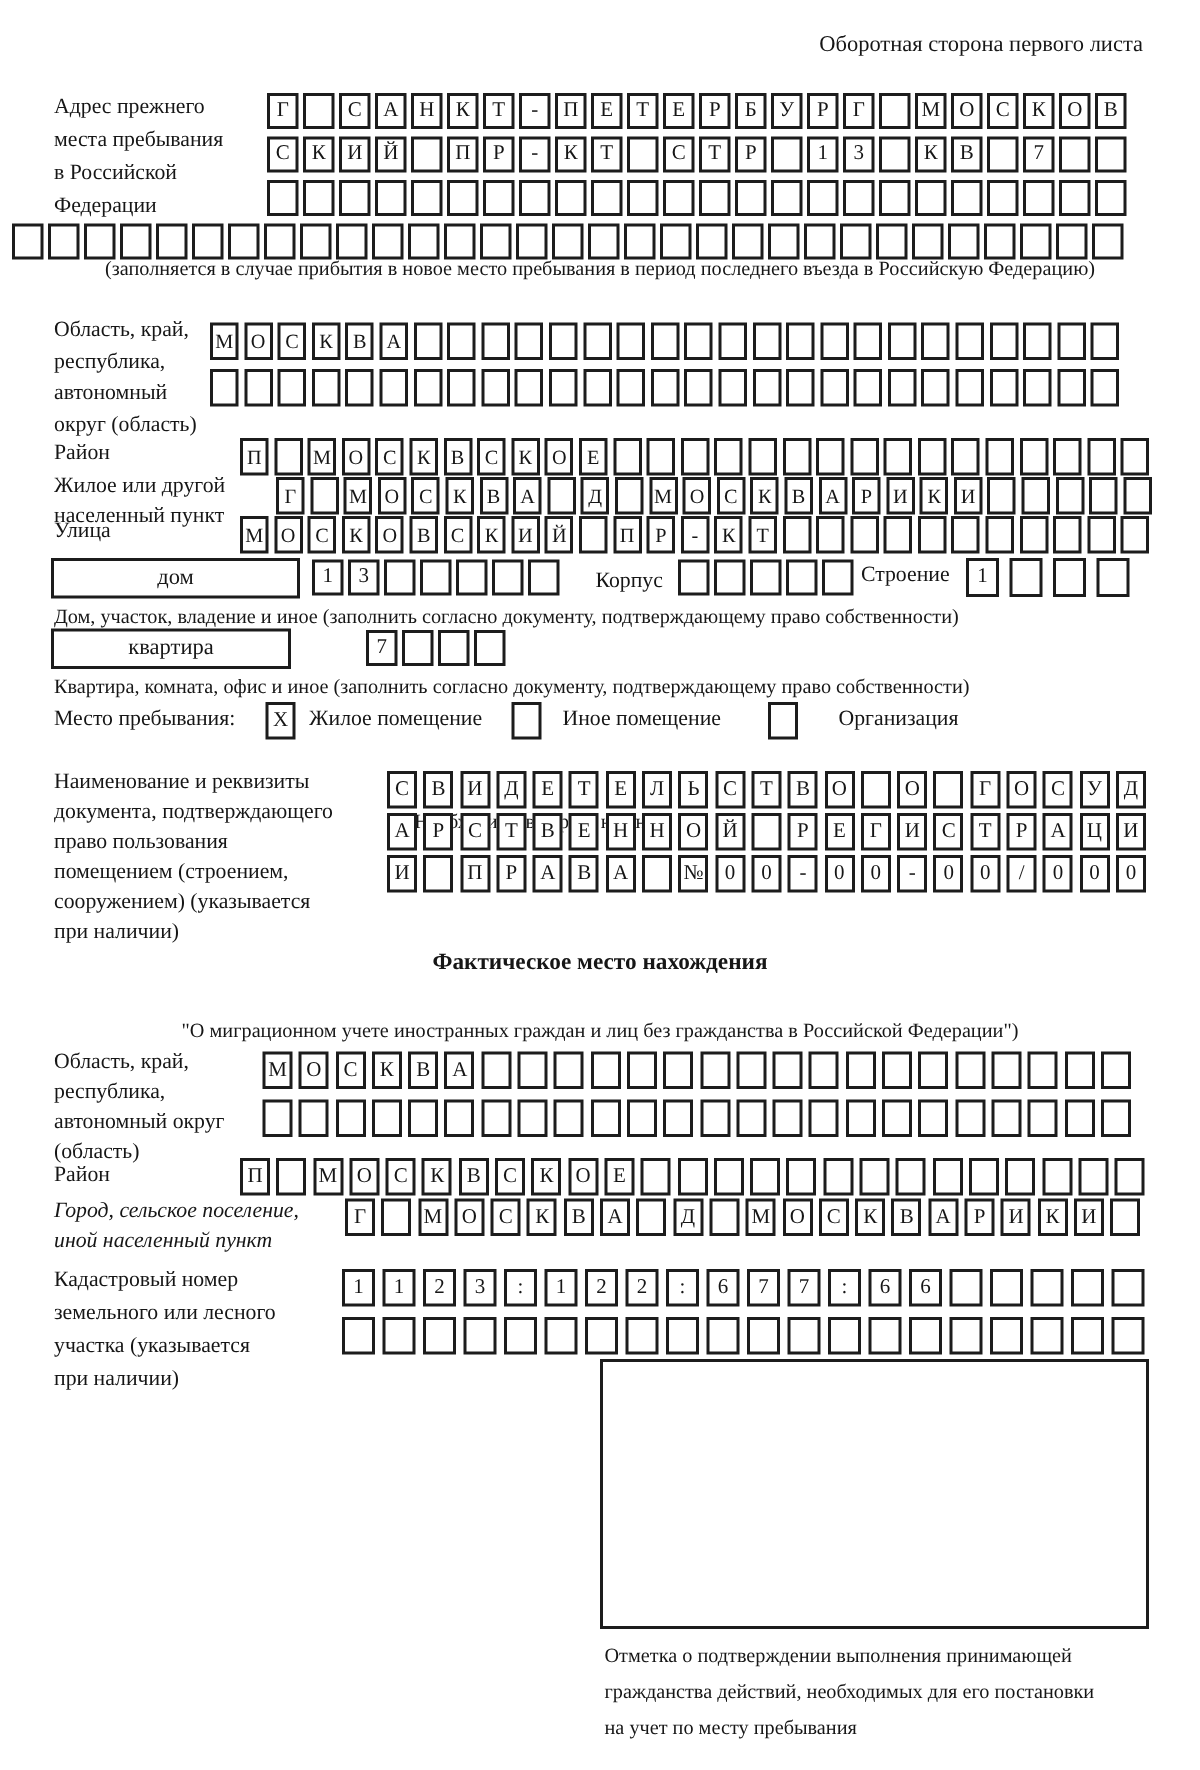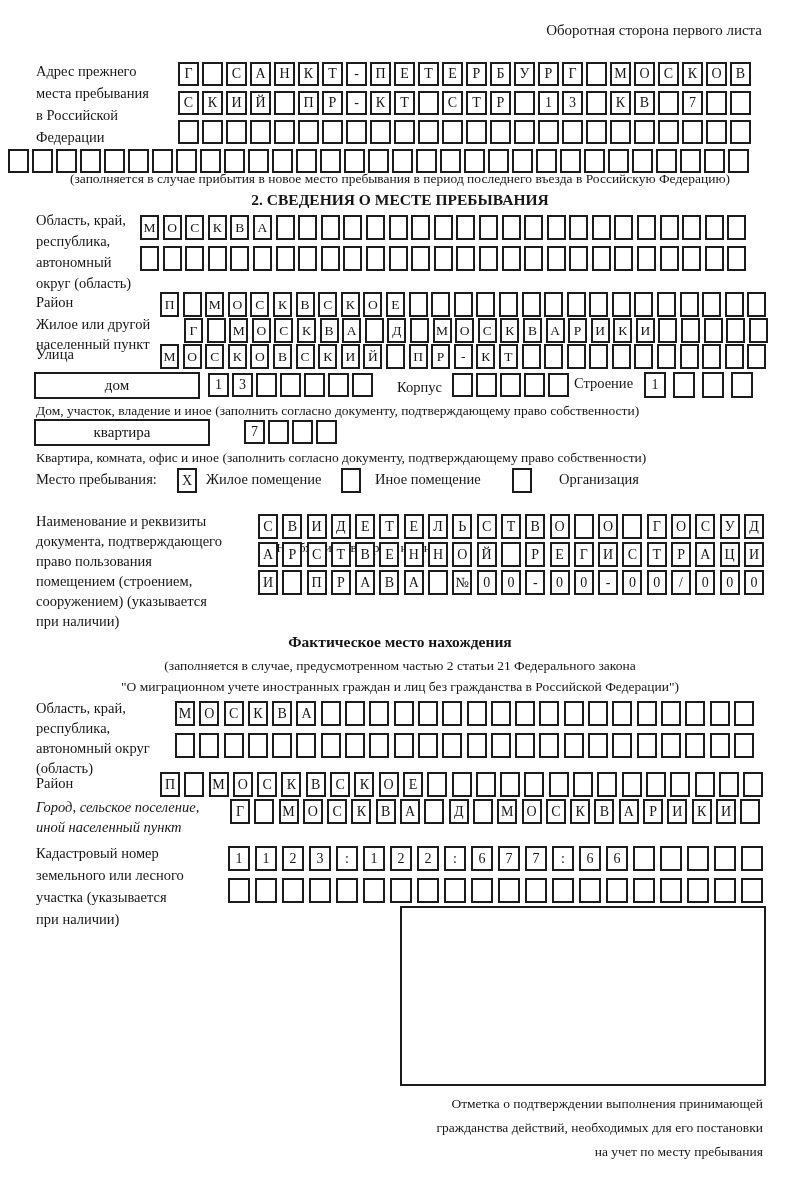--- a/index.html
+++ b/index.html
@@ -20,21 +20,21 @@
   .lg{gap:3px}   .lg .cell{width:21px;height:24px;}
   .sm{gap:3.6px} .sm .cell{width:19px;height:25px;font-size:13.5px;}
   .md{gap:4.3px} .md .cell{width:20px;height:25px;}
   .kd{gap:5px}   .kd .cell{width:22px;height:25px;}
   .st{gap:7px}   .st .cell{width:22px;height:26px;}
   .cb{width:20px;height:25px;border:2px solid #1c1c1c;box-sizing:border-box;display:flex;
       align-items:center;justify-content:center;font-size:14px;}
   .widebox{border:2px solid #1c1c1c;box-sizing:border-box;height:27px;display:flex;
            align-items:center;justify-content:center;font-size:15px;}
   .stamp{border:2px solid #1c1c1c;box-sizing:border-box;background:#fff;}
-  .stampcap .line{line-height:24px;font-size:13.5px;text-align:right;}
+  .stampcap .line{line-height:24px;font-size:13.5px;text-align:left;}
 </style>
 </head>
 <body>
 
 <div class="page">
 
   <div class="abs note" style="right:38px; top:22px;">Оборотная сторона первого листа</div>
 
   <div class="abs lbl lines" style="left:36px; top:60px;">
       <div class="line">Адрес прежнего</div>
@@ -148,21 +148,20 @@
       <div class="cell"></div>
       <div class="cell"></div>
       <div class="cell"></div>
       <div class="cell"></div>
       <div class="cell"></div>
       <div class="cell"></div>
       <div class="cell"></div>
     </div>
   <div class="abs caption" style="top:171px;">(заполняется в случае прибытия в новое место пребывания в период последнего въезда в Российскую Федерацию)</div>
 
-  <div class="abs title" style="top:191px;">2. СВЕДЕНИЯ О МЕСТЕ ПРЕБЫВАНИЯ</div>
 
   <div class="abs lbl lines lh21" style="left:36px; top:210px;">
       <div class="line">Область, край,</div>
       <div class="line">республика,</div>
       <div class="line">автономный</div>
       <div class="line">округ (область)</div>
     </div>
   <div class="abs row sm" style="left:140px; top:215px;">
       <div class="cell">М</div>
       <div class="cell">О</div>
@@ -337,21 +336,21 @@
     </div>
   <div class="abs lbl" style="left:574px; top:375px;">Строение</div>
   <div class="abs row st" style="left:644px; top:372px;">
       <div class="cell">1</div>
       <div class="cell"></div>
       <div class="cell"></div>
       <div class="cell"></div>
     </div>
   <div class="abs caption-left" style="left:36px; top:403px;">Дом, участок, владение и иное (заполнить согласно документу, подтверждающему право собственности)</div>
 
-  <div class="abs widebox" style="left:34px; top:419px; width:176px;">квартира</div>
+  <div class="abs widebox" style="left:34px; top:419px; width:160px;">квартира</div>
   <div class="abs row lg" style="left:244px; top:420px;">
       <div class="cell">7</div>
       <div class="cell"></div>
       <div class="cell"></div>
       <div class="cell"></div>
     </div>
   <div class="abs caption-left" style="left:36px; top:450px;">Квартира, комната, офис и иное (заполнить согласно документу, подтверждающему право собственности)</div>
 
   <div class="abs lbl" style="left:36px; top:471px;">Место пребывания:</div>
   <div class="abs cb" style="left:177px; top:468px;">X</div>
@@ -434,21 +433,20 @@
       <div class="cell">-</div>
       <div class="cell">0</div>
       <div class="cell">0</div>
       <div class="cell">/</div>
       <div class="cell">0</div>
       <div class="cell">0</div>
       <div class="cell">0</div>
     </div>
 
   <div class="abs title" style="top:633px;">Фактическое место нахождения</div>
-  <div class="abs caption" style="top:658px;">(заполняется в случае, предусмотренном частью 2 статьи 21 Федерального закона</div>
   <div class="abs caption" style="top:679px;">"О миграционном учете иностранных граждан и лиц без гражданства в Российской Федерации")</div>
 
   <div class="abs lbl lines lh20" style="left:36px; top:698px;">
       <div class="line">Область, край,</div>
       <div class="line">республика,</div>
       <div class="line">автономный округ</div>
       <div class="line">(область)</div>
     </div>
   <div class="abs row md" style="left:175px; top:701px;">
       <div class="cell">М</div>

